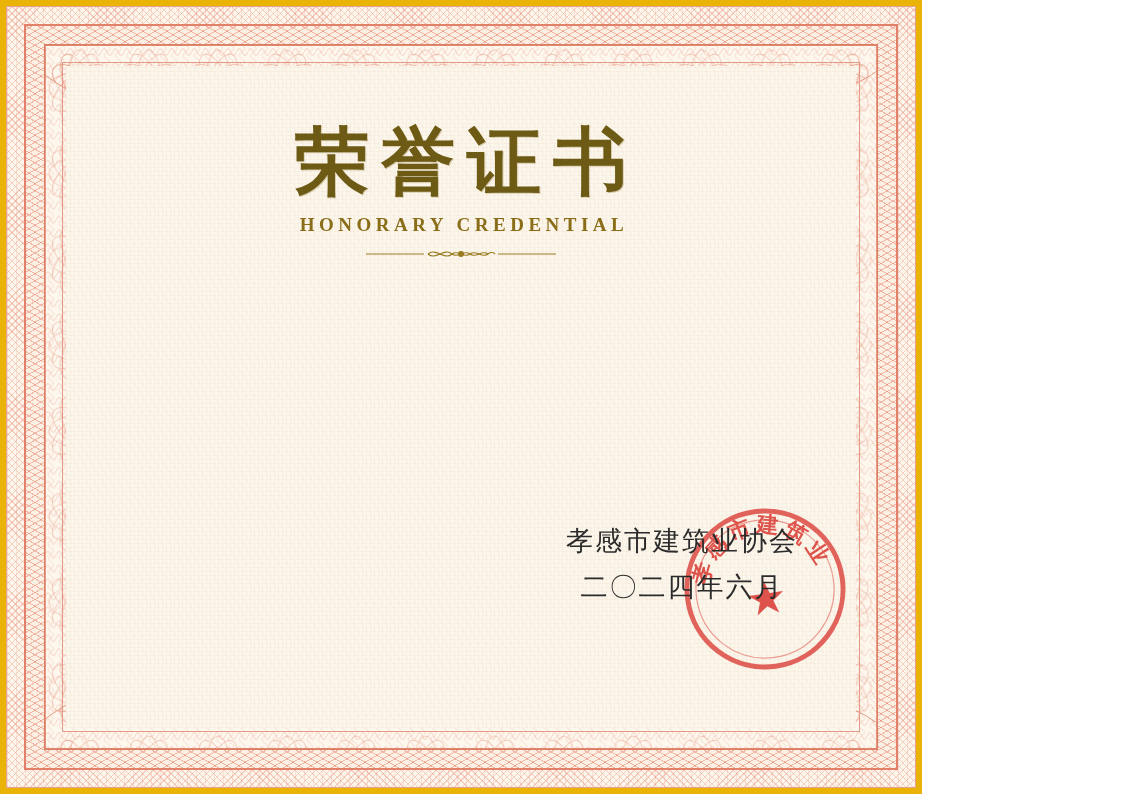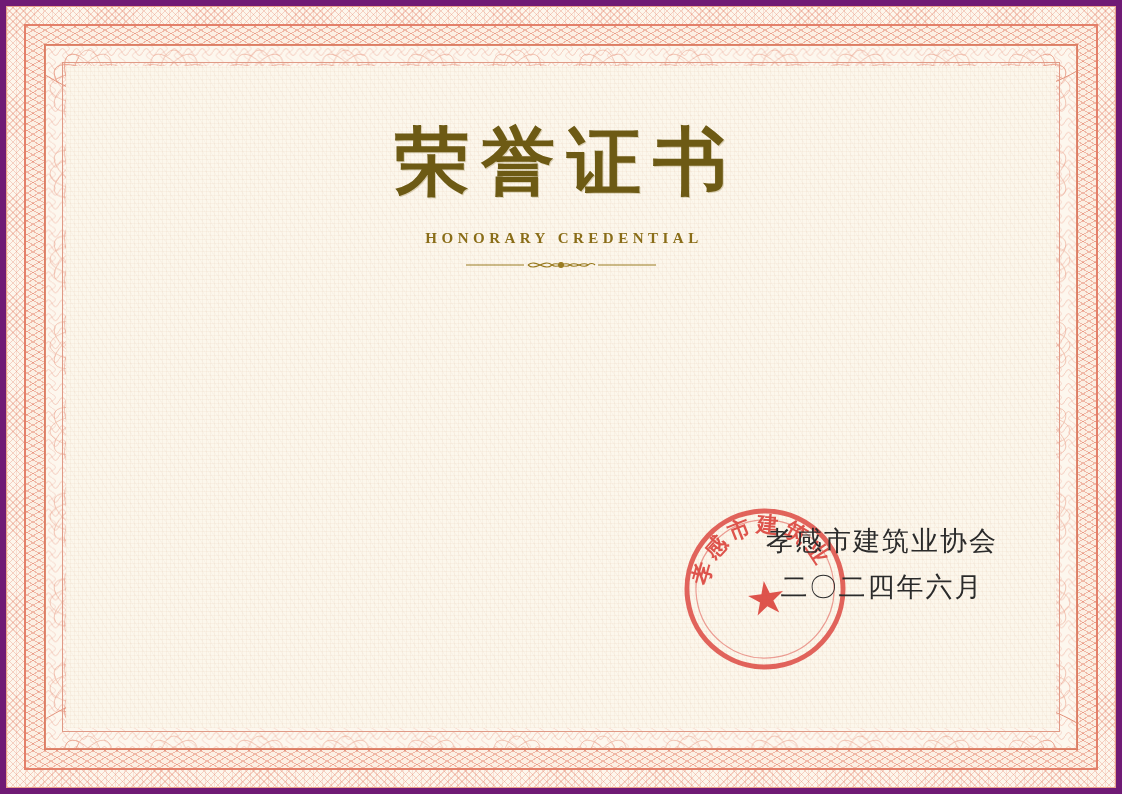--- a/index.html
+++ b/index.html
@@ -10,23 +10,23 @@
   body {
     width: 1122px;
     height: 794px;
     overflow: hidden;
     font-family: "Liberation Serif", serif;
   }
 
   
   .certificate {
     position: relative;
-    width: 1122px;
+    width: 922px;
     height: 794px;
-    background: #701a75;
+    background: #eab308;
     box-sizing: border-box;
   }
 
   
   .border-outer {
     position: absolute;
     left: 6px; top: 6px; right: 6px; bottom: 6px;
     border: 1px solid #e8a18c;
     background:
       repeating-linear-gradient(45deg, rgba(226,118,93,0.30) 0 1px, rgba(255,255,255,0) 1px 5px),
@@ -92,23 +92,23 @@
     font-size: 74px;
     font-weight: bold;
     letter-spacing: 12px;
     color: #6d5a14;
     line-height: 1;
     text-shadow: 1px 1px 0 rgba(120,95,20,0.25);
     margin: 0;
     padding-left: 12px;
   }
   .cert-subtitle {
-    margin-top: 32px;
+    margin-top: 16px;
     font-family: "Liberation Serif", serif;
-    font-size: 15px;
+    font-size: 19px;
     font-weight: bold;
     letter-spacing: 4.5px;
     color: #8a6d18;
     padding-left: 6px;
   }
   .ornament {
     margin-top: 8px;
     height: 16px;
     color: #9a7c22;
     display: block;

